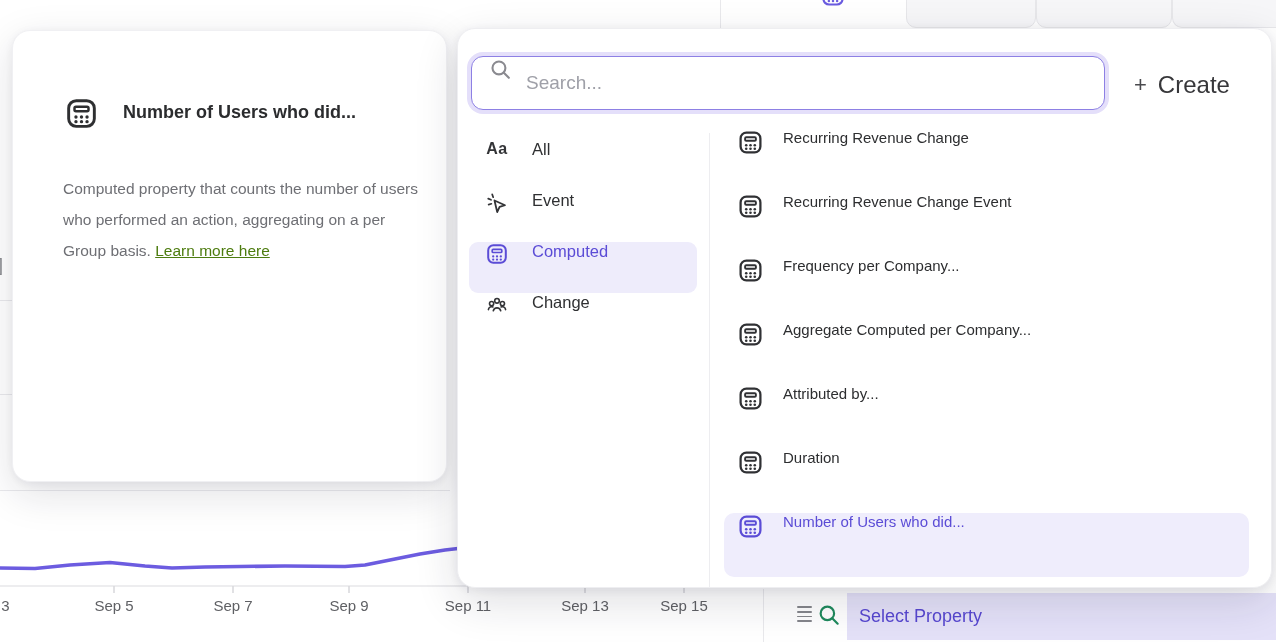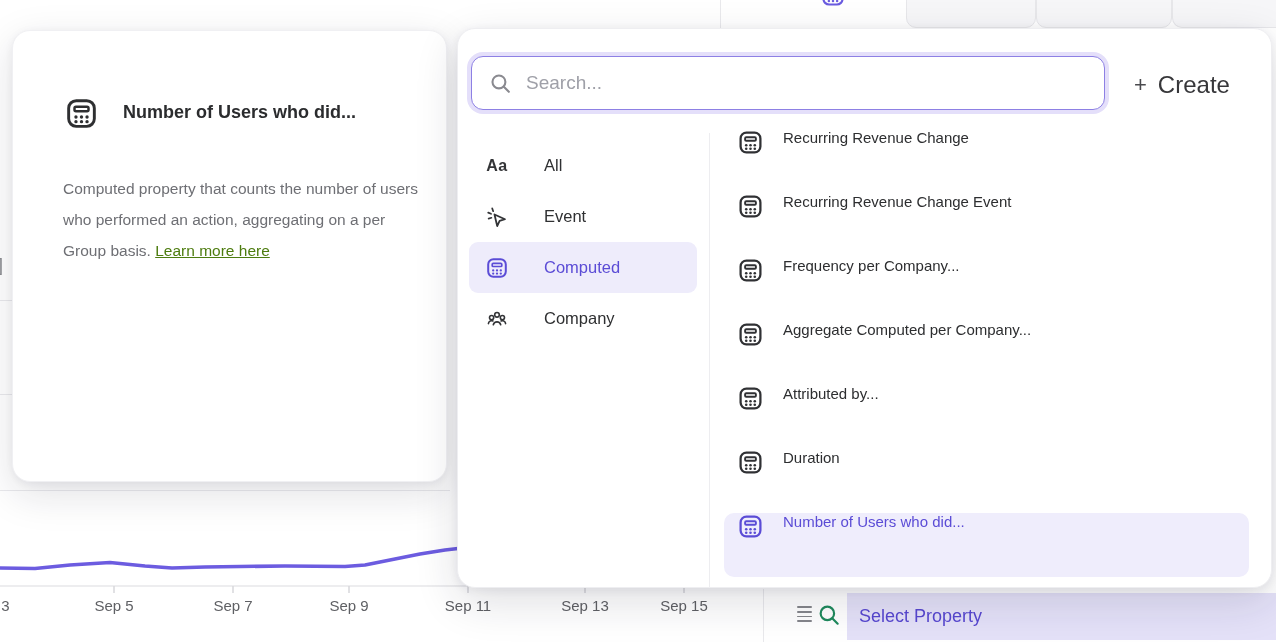--- a/index.html
+++ b/index.html
@@ -49,39 +49,39 @@
   
   .panel {
     left:457px; top:28px; width:815px; height:560px;
     background:#fff; border:1px solid #eeeef1; border-radius:18px;
     box-shadow:0 14px 44px rgba(25,25,50,0.14), 0 2px 10px rgba(25,25,50,0.07);
     z-index:10;
   }
   .search-wrap {
     position:absolute; left:13px; top:27px; width:634px; height:54px;
     border:1.5px solid #8d80e4; border-radius:12px; background:#fff;
-    box-shadow:0 0 0 4px #e4dffa; display:flex; align-items:center; padding-left:16px;
+    box-shadow:0 0 0 4px #e4dffa; display:flex; padding-left:16px;
   }
   .search-wrap input {
     border:none; outline:none; flex:1; margin-left:13px;
     font-size:19px; color:#3a3a3e; font-family:"Liberation Sans",sans-serif; background:transparent;
   }
   .search-wrap input::placeholder { color:#9fa0a8; }
   .create-btn {
     position:absolute; left:676px; top:38px; height:36px;
     display:flex; align-items:center; gap:11px; cursor:pointer;
     color:#37373a; background:none; border:none; font-family:"Liberation Sans",sans-serif;
   }
   .create-plus { font-size:22px; font-weight:400; color:#4a4a4e; line-height:1; }
   .create-label { font-size:24px; font-weight:500; }
 
   .cat-col { position:absolute; left:11px; top:111px; width:228px; }
   .cat-item {
-    position:relative; height:51px; display:flex; align-items:center;
-    padding-left:15px; gap:34px; border-radius:9px; cursor:pointer;
+    position:relative; height:51px; display:flex; 
+    padding-left:15px; gap:22px; border-radius:9px; cursor:pointer;
     font-size:16.5px; font-weight:500; color:#2f3032;
   }
   .cat-item .cicon { width:26px; display:flex; justify-content:center; color:#333437; }
   .cat-item.selected { background:#eeecfb; color:#5b4cd6; }
   .cat-item.selected .cicon { color:#5b4cd6; }
   .aa-glyph { font-size:16px; font-weight:600; color:inherit; letter-spacing:0.5px; }
 
   .panel-divider { position:absolute; left:251px; top:104px; width:1px; height:454px; background:#ededf0; }
 
   .prop-list { position:absolute; left:266px; top:100px; width:525px; }
@@ -250,21 +250,21 @@
           </svg>
         </span>
       <span>Computed</span>
     </div>
     <div class="cat-item">
       <span class="cicon">
           <svg width="24" height="24">
             <use href="#ic-cohorts"></use>
           </svg>
         </span>
-      <span>Company</span>
+      <span>Change</span>
     </div>
   </div>
 
   <div class="panel-divider"></div>
 
   <div class="prop-list">
     <div class="prop-item">
       <span class="picon">
           <svg width="27" height="27">
             <use href="#ic-calc"></use>

